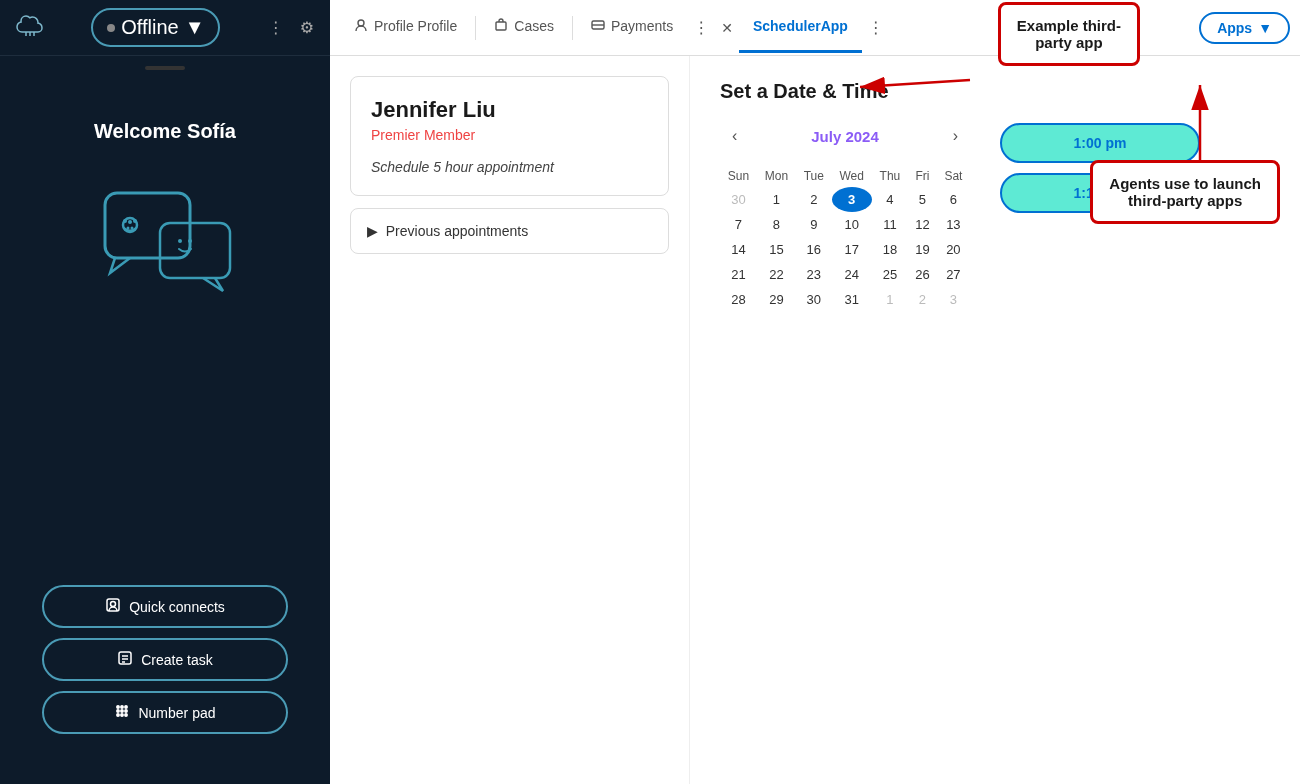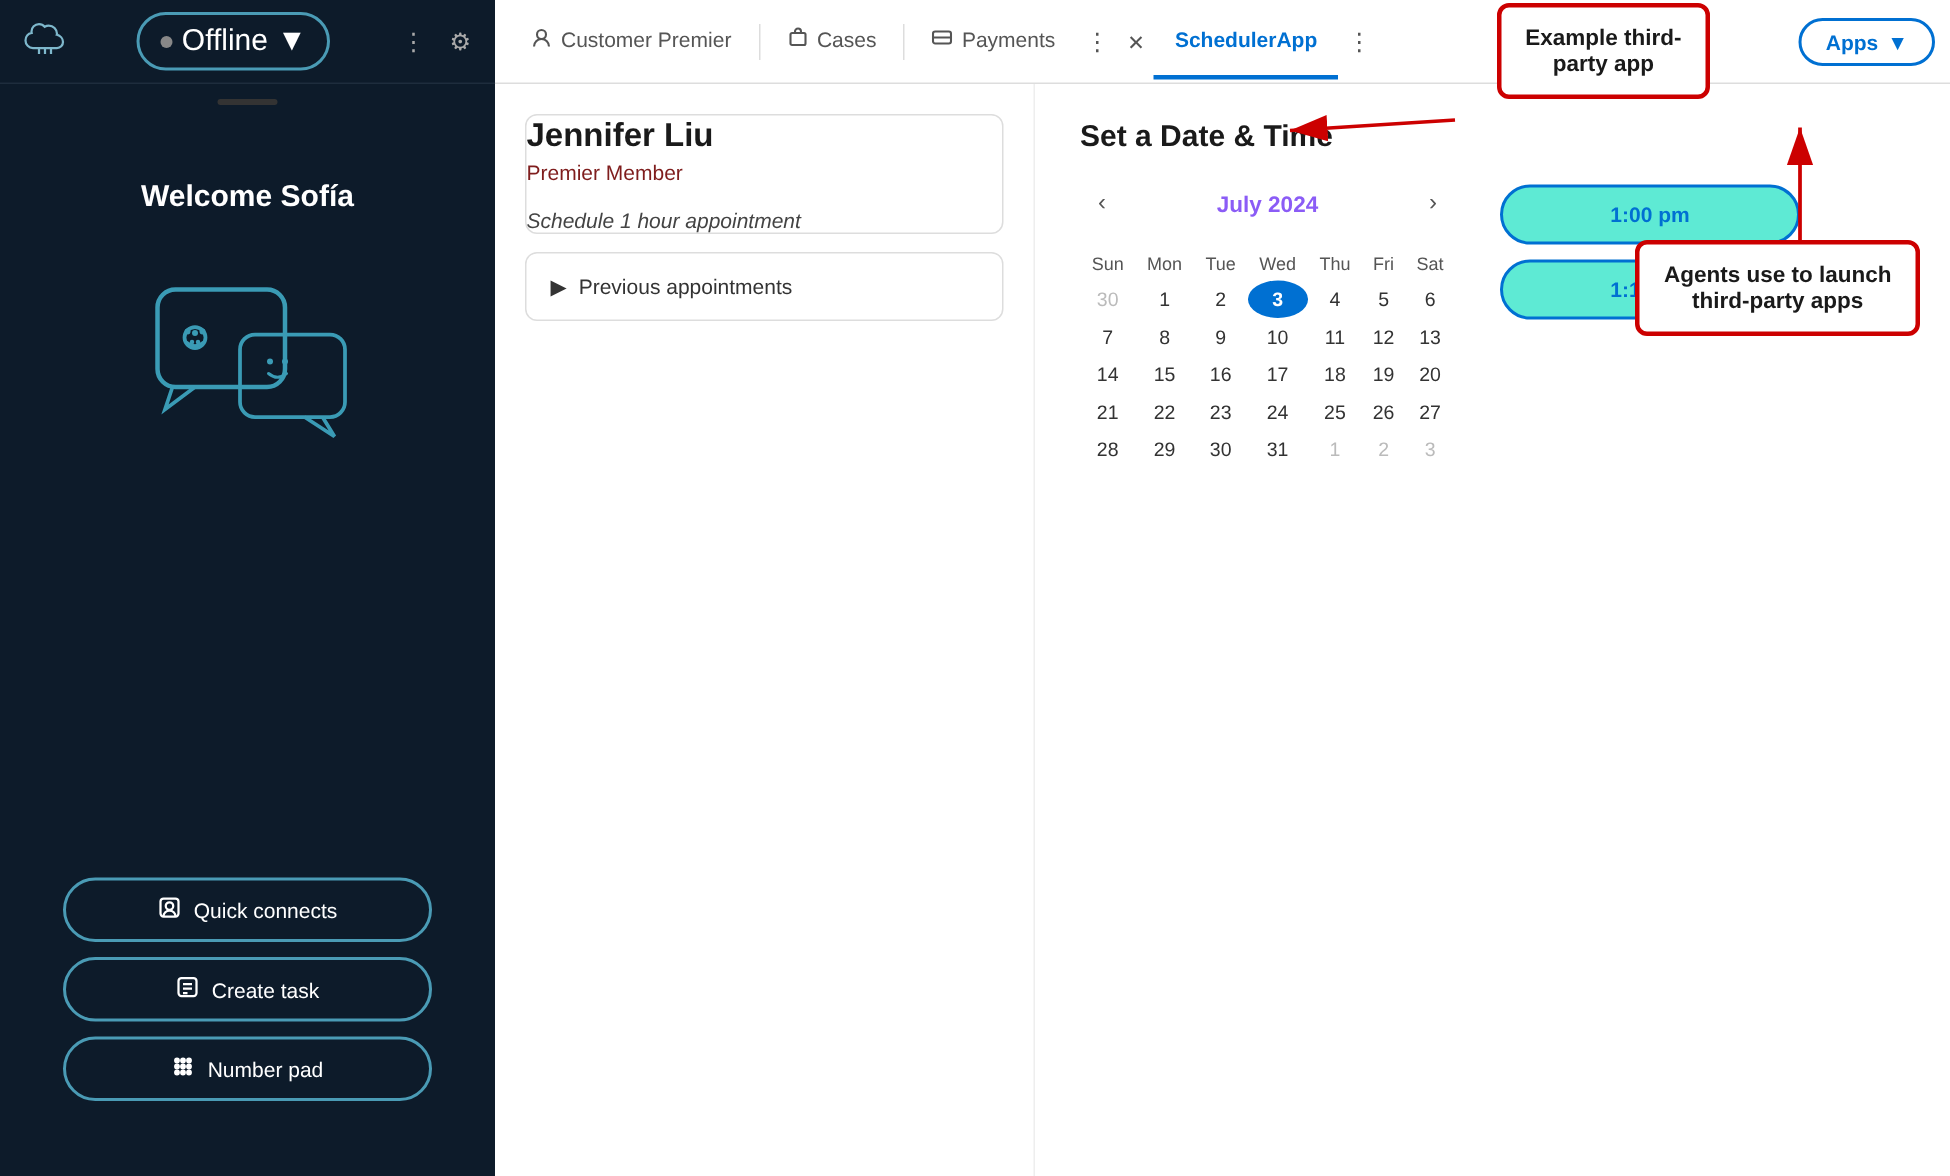--- a/index.html
+++ b/index.html
@@ -212,32 +212,33 @@
     .customer-area {
       width: 360px;
       min-width: 360px;
       padding: 20px;
       border-right: 1px solid #eee;
     }
 
     .customer-card {
       border: 1px solid #ddd;
       border-radius: 8px;
+      padding: 20px;
       margin-bottom: 12px;
     }
 
     .customer-name {
       font-size: 22px;
       font-weight: bold;
       color: #1a1a1a;
       margin-bottom: 4px;
     }
 
     .customer-tier {
-      color: #7f1d1d;
+      color: #ef4444;
       font-size: 14px;
       margin-bottom: 16px;
     }
 
     .appointment-note {
       color: #444;
       font-style: italic;
       font-size: 14px;
     }
 
@@ -511,21 +512,21 @@
   <div class="main-content">
 
     <div class="tabs-bar">
       <div class="tab">
         <span>
           <svg width="14" height="14" viewBox="0 0 14 14" fill="none" stroke="#555" stroke-width="1.4">
             <circle cx="7" cy="5" r="3"></circle>
             <path d="M2 13c0-2.8 2.2-5 5-5s5 2.2 5 5"></path>
           </svg>
         </span>
-        <span>Customer Premier</span>
+        <span>Profile Profile</span>
       </div>
       <div class="tab-divider"></div>
       <div class="tab">
         <span>
           <svg width="14" height="14" viewBox="0 0 14 14" fill="none" stroke="#555" stroke-width="1.4">
             <rect x="2" y="4" width="10" height="8" rx="1"></rect>
             <path d="M5 4V3a2 2 0 0 1 4 0v1"></path>
           </svg>
         </span>
         <span>Cases</span>
@@ -552,21 +553,21 @@
         <span>▼</span>
       </button>
     </div>
 
     <div class="main-body">
 
       <div class="customer-area">
         <div class="customer-card">
           <div class="customer-name">Jennifer Liu</div>
           <div class="customer-tier">Premier Member</div>
-          <div class="appointment-note">Schedule 1 hour appointment</div>
+          <div class="appointment-note">Schedule 5 hour appointment</div>
         </div>
         <div class="previous-appointments">
           <span>▶</span>
           <span>Previous appointments</span>
         </div>
       </div>
 
       <div class="scheduler-area">
         <div class="scheduler-title">Set a Date &amp; Time</div>
         <div class="calendar-container">

